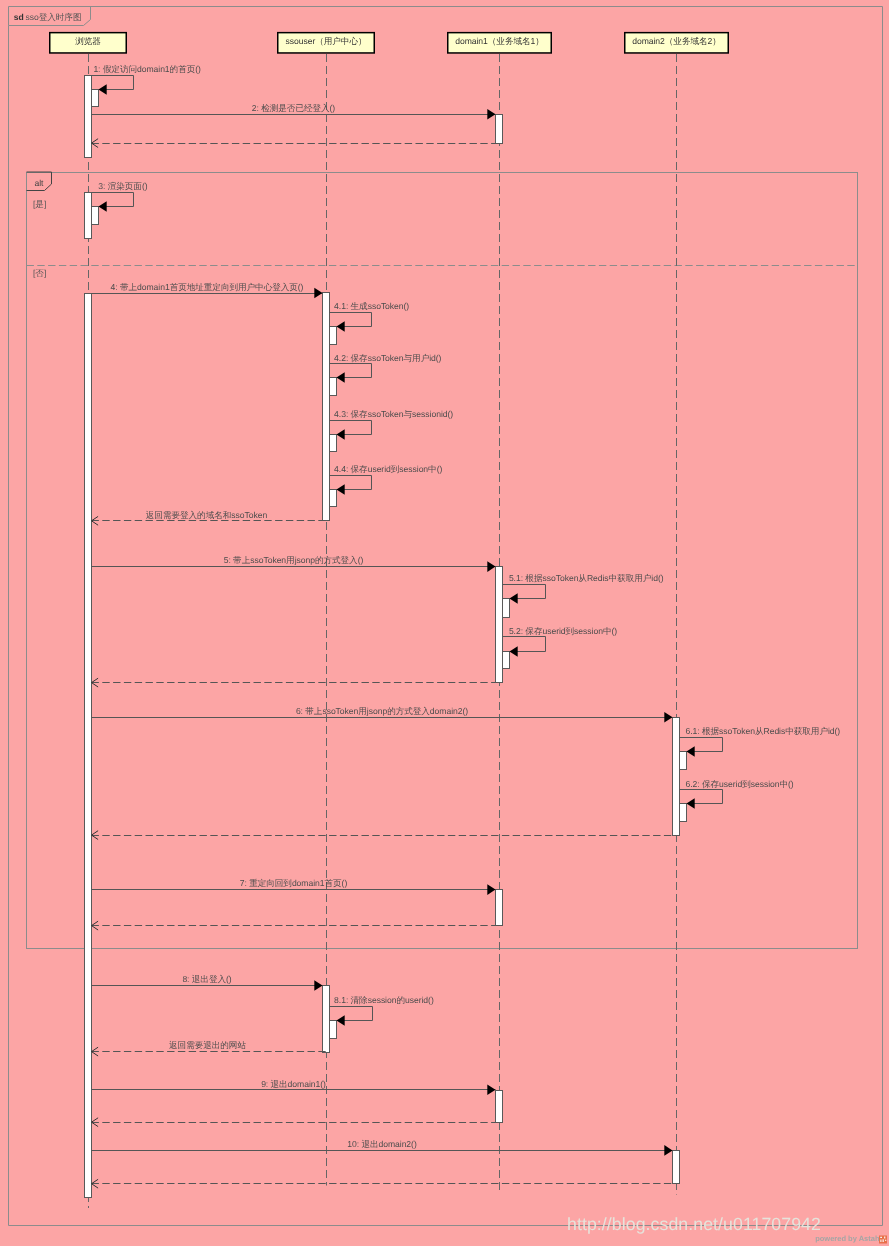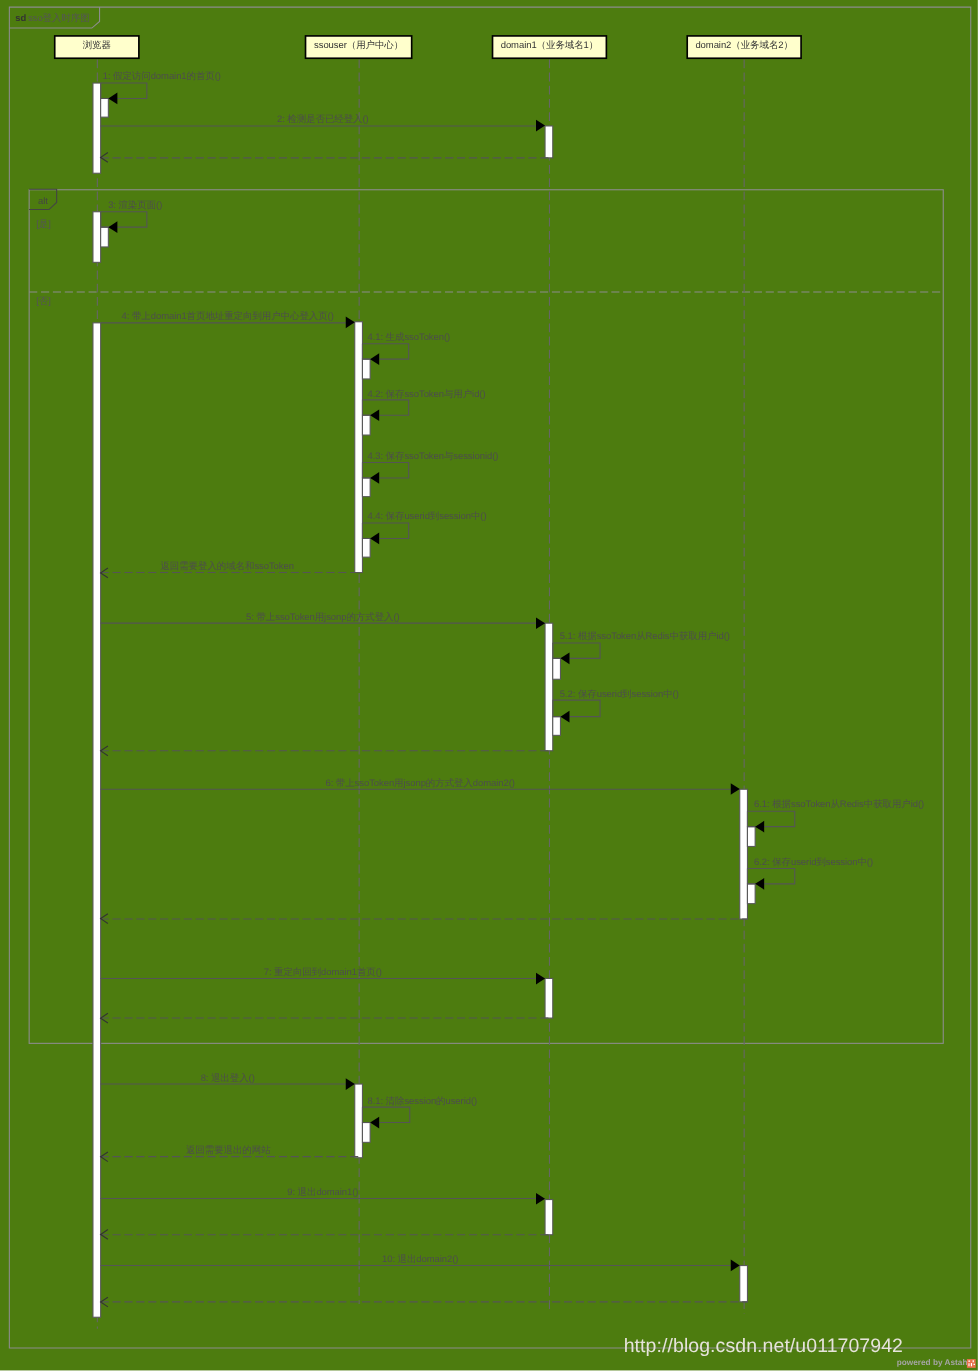--- a/index.html
+++ b/index.html
@@ -1,17 +1,17 @@
 <!DOCTYPE html>
 <html><head>
 <meta charset="utf-8">
 <style>
   html,body{margin:0;padding:0;background:#fff;}
   body{width:889px;height:1246px;overflow:hidden;font-family:"Liberation Sans",sans-serif;}
-  #diagram{position:relative;width:889px;height:1246px;background:#4d7c0f;}
+  #diagram{position:relative;width:889px;height:1246px;background:#fca5a5;}
   svg{display:block;}
   svg text{font-family:"Liberation Sans",sans-serif;
            -webkit-font-smoothing:antialiased;text-rendering:geometricPrecision;}
 </style>
 </head>
 <body>
 
 <div id="diagram">
 <svg width="889" height="1246" viewBox="0 0 889 1246" xmlns="http://www.w3.org/2000/svg">
 <g>

